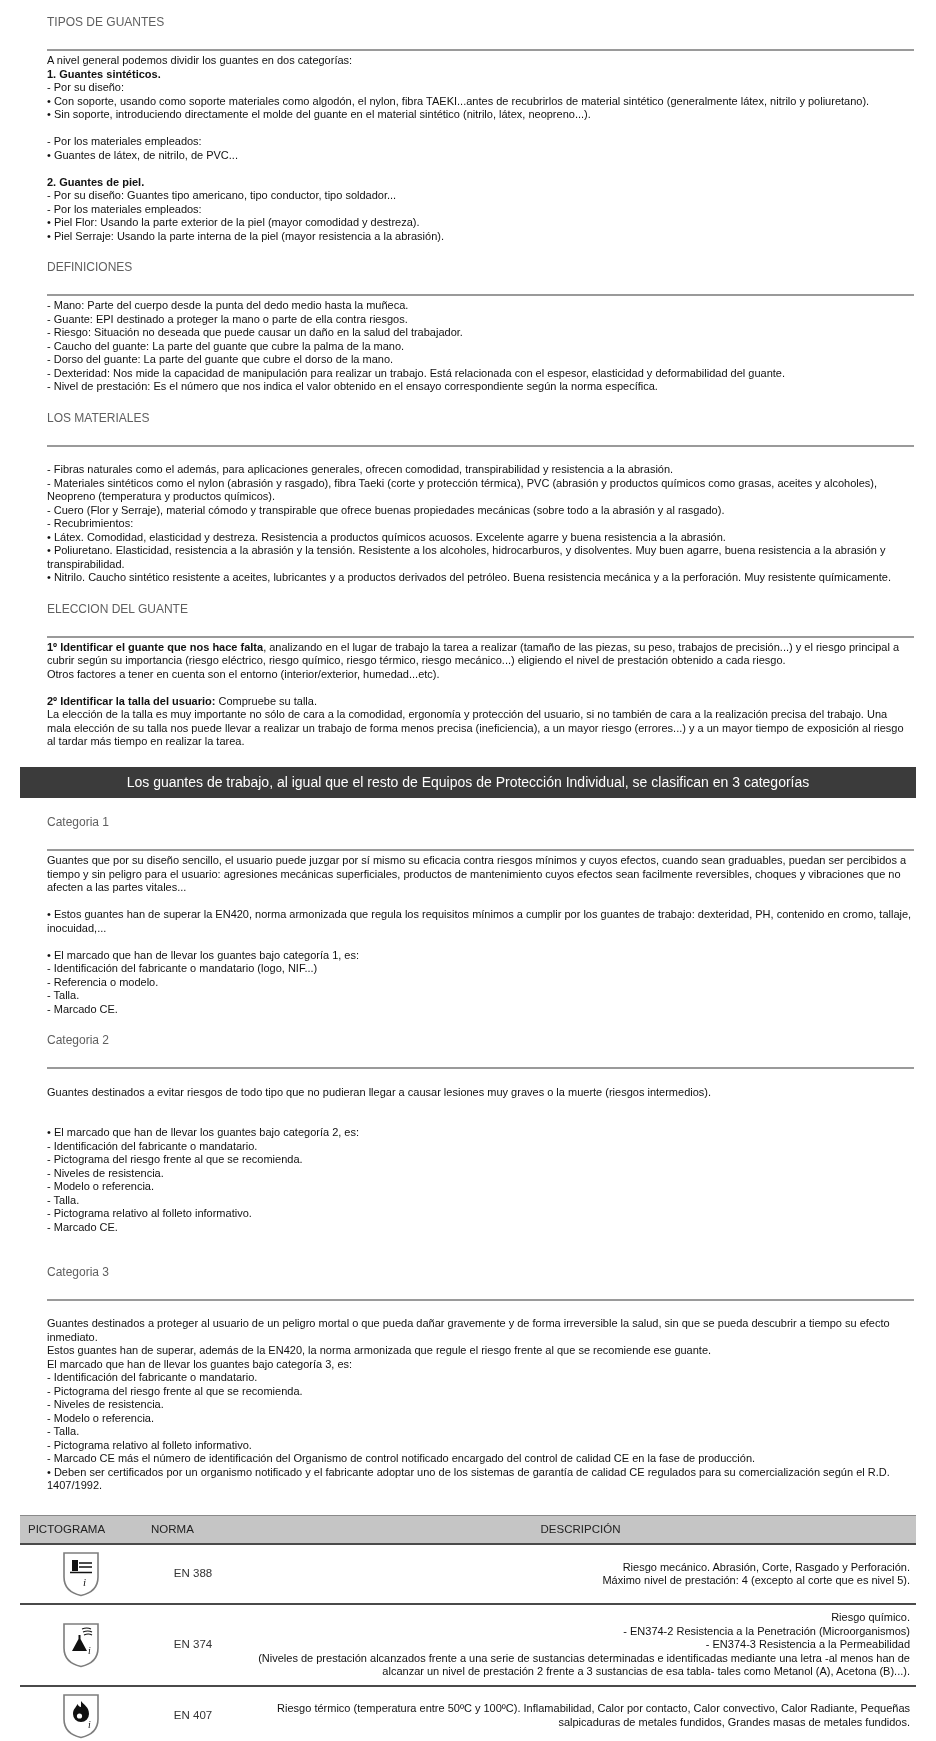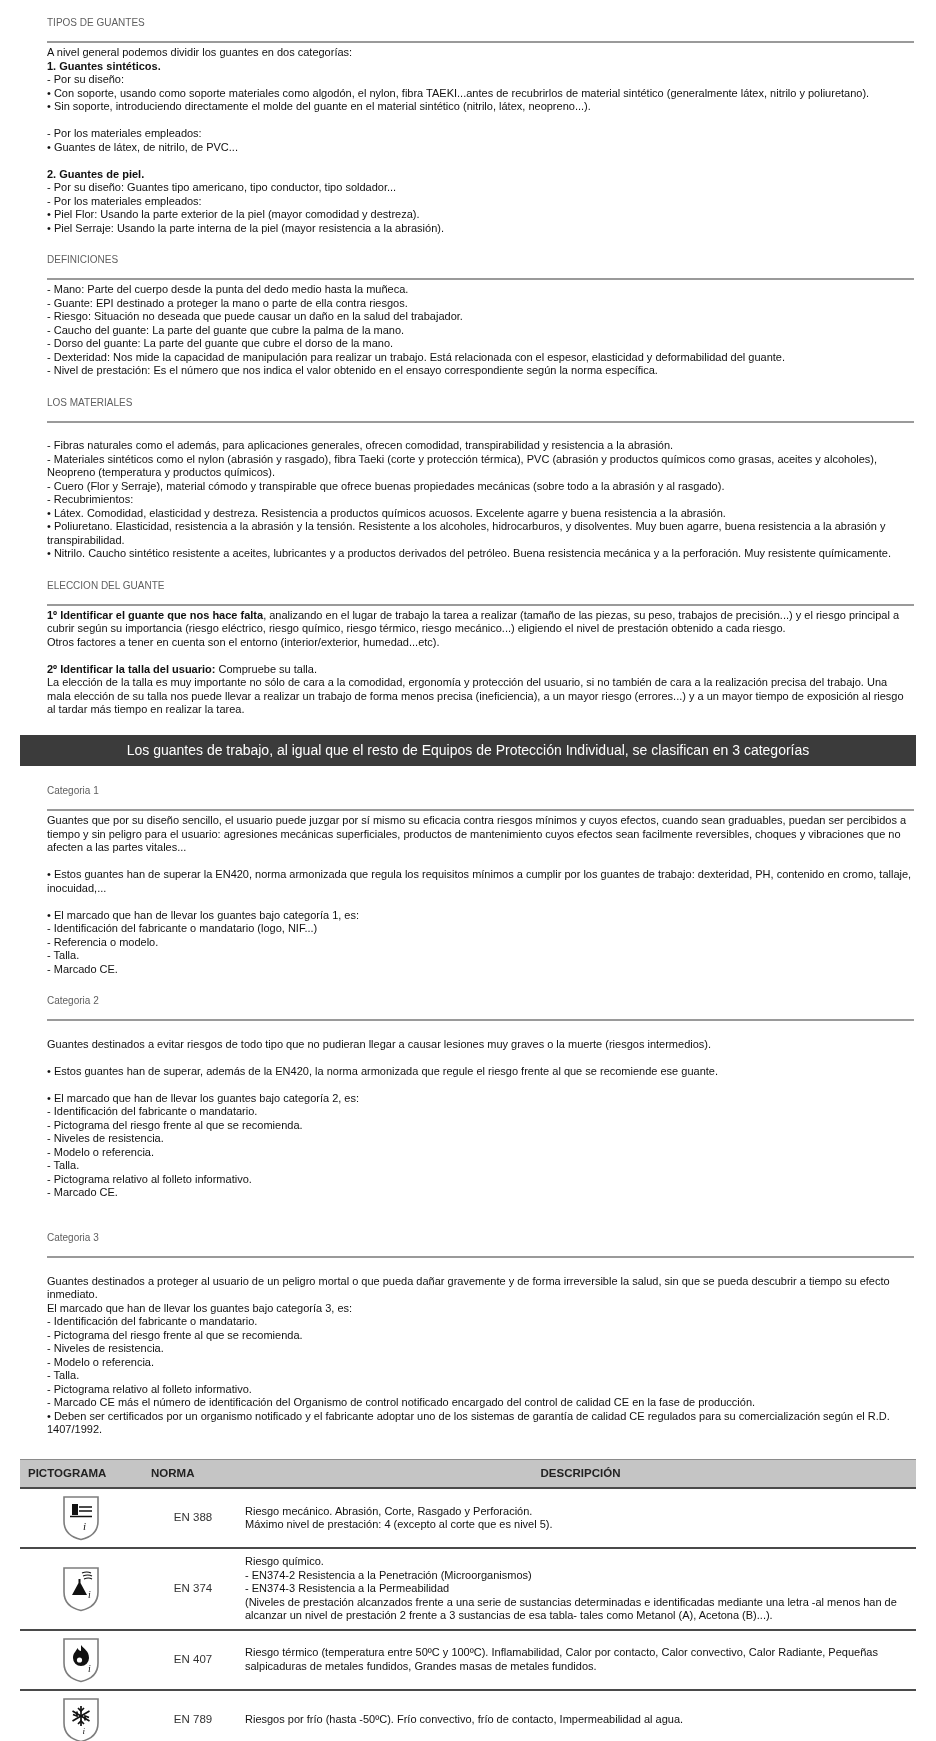--- a/index.html
+++ b/index.html
@@ -6,25 +6,25 @@
   body{
     width:936px;
     font-family:"Liberation Sans","DejaVu Sans",sans-serif;
     font-size:11px;
     line-height:13.5px;
     color:#111;
   }
   .doc{padding:14px 20px 24px 20px;}
   .inner{padding-left:27px;padding-right:2px;}
   .h{
-    font-size:10px;
+    font-size:12px;
     line-height:17px;
     color:#5f5f5f;
     border-bottom:2px solid #9a9a9a;
-    padding-bottom:10px;
+    padding-bottom:18px;
     margin:16px 0 3px 0;
   }
   .h.first{margin-top:0;}
   .t{margin:0;}
   .b{font-weight:bold;}
   .sp{height:13.5px;}
   .banner{
     background:#3b3b3b;
     color:#ffffff;
     text-align:center;
@@ -33,34 +33,35 @@
     margin:18px 0 10px 0;
   }
   table.norms{
     width:100%;
     border-collapse:collapse;
     margin-top:22px;
   }
   table.norms th{
     background:#c5c5c5;
     font-size:11.5px;
-    font-weight:bold;
+    font-weight:normal;
     color:#222;
     padding:7px 4px;
     border-top:1px solid #8a8a8a;
     border-bottom:1px solid #8a8a8a;
     margin-left:48px;
   }
   table.norms th.c1{width:115px;text-align:left;padding-left:8px;}
   table.norms th.c2{width:90px;text-align:left;}
   table.norms th.c3{}
   table.norms td{
     border-top:2px solid #4a4a4a;
     padding:6px 6px 6px 0;
     vertical-align:middle;
+    text-align:right;
   }
   table.norms td.pic{text-align:center;padding-left:0;}
   table.norms td.norma{text-align:center;font-size:11.5px;color:#333;}
   table.norms td.desc{color:#111;}
   .shield{display:inline-block;vertical-align:middle;}
 </style>
 </head>
 <body>
 
 <svg width="0" height="0" style="position:absolute" aria-hidden="true">
@@ -127,35 +128,35 @@
     <p class="t">• El marcado que han de llevar los guantes bajo categoría 1, es:</p>
     <p class="t">- Identificación del fabricante o mandatario (logo, NIF...)</p>
     <p class="t">- Referencia o modelo.</p>
     <p class="t">- Talla.</p>
     <p class="t">- Marcado CE.</p>
 
     <div class="h">Categoria 2</div>
     <div class="sp"></div>
     <p class="t">Guantes destinados a evitar riesgos de todo tipo que no pudieran llegar a causar lesiones muy graves o la muerte (riesgos intermedios).</p>
     <div class="sp"></div>
-    <p class="t">• Estos guantes han de superar, además de la EN420, la norma armonizada que regule el riesgo frente al que se recomiende ese guante.</p>
     <div class="sp"></div>
     <p class="t">• El marcado que han de llevar los guantes bajo categoría 2, es:</p>
     <p class="t">- Identificación del fabricante o mandatario.</p>
     <p class="t">- Pictograma del riesgo frente al que se recomienda.</p>
     <p class="t">- Niveles de resistencia.</p>
     <p class="t">- Modelo o referencia.</p>
     <p class="t">- Talla.</p>
     <p class="t">- Pictograma relativo al folleto informativo.</p>
     <p class="t">- Marcado CE.</p>
     <div class="sp"></div>
 
     <div class="h">Categoria 3</div>
     <div class="sp"></div>
     <p class="t">Guantes destinados a proteger al usuario de un peligro mortal o que pueda dañar gravemente y de forma irreversible la salud, sin que se pueda descubrir a tiempo su efecto inmediato.</p>
+    <p class="t">Estos guantes han de superar, además de la EN420, la norma armonizada que regule el riesgo frente al que se recomiende ese guante.</p>
     <p class="t">El marcado que han de llevar los guantes bajo categoría 3, es:</p>
     <p class="t">- Identificación del fabricante o mandatario.</p>
     <p class="t">- Pictograma del riesgo frente al que se recomienda.</p>
     <p class="t">- Niveles de resistencia.</p>
     <p class="t">- Modelo o referencia.</p>
     <p class="t">- Talla.</p>
     <p class="t">- Pictograma relativo al folleto informativo.</p>
     <p class="t">- Marcado CE más el número de identificación del Organismo de control notificado encargado del control de calidad CE en la fase de producción.</p>
     <p class="t">• Deben ser certificados por un organismo notificado y el fabricante adoptar uno de los sistemas de garantía de calidad CE regulados para su comercialización según el R.D. 1407/1992.</p>
   </div>

